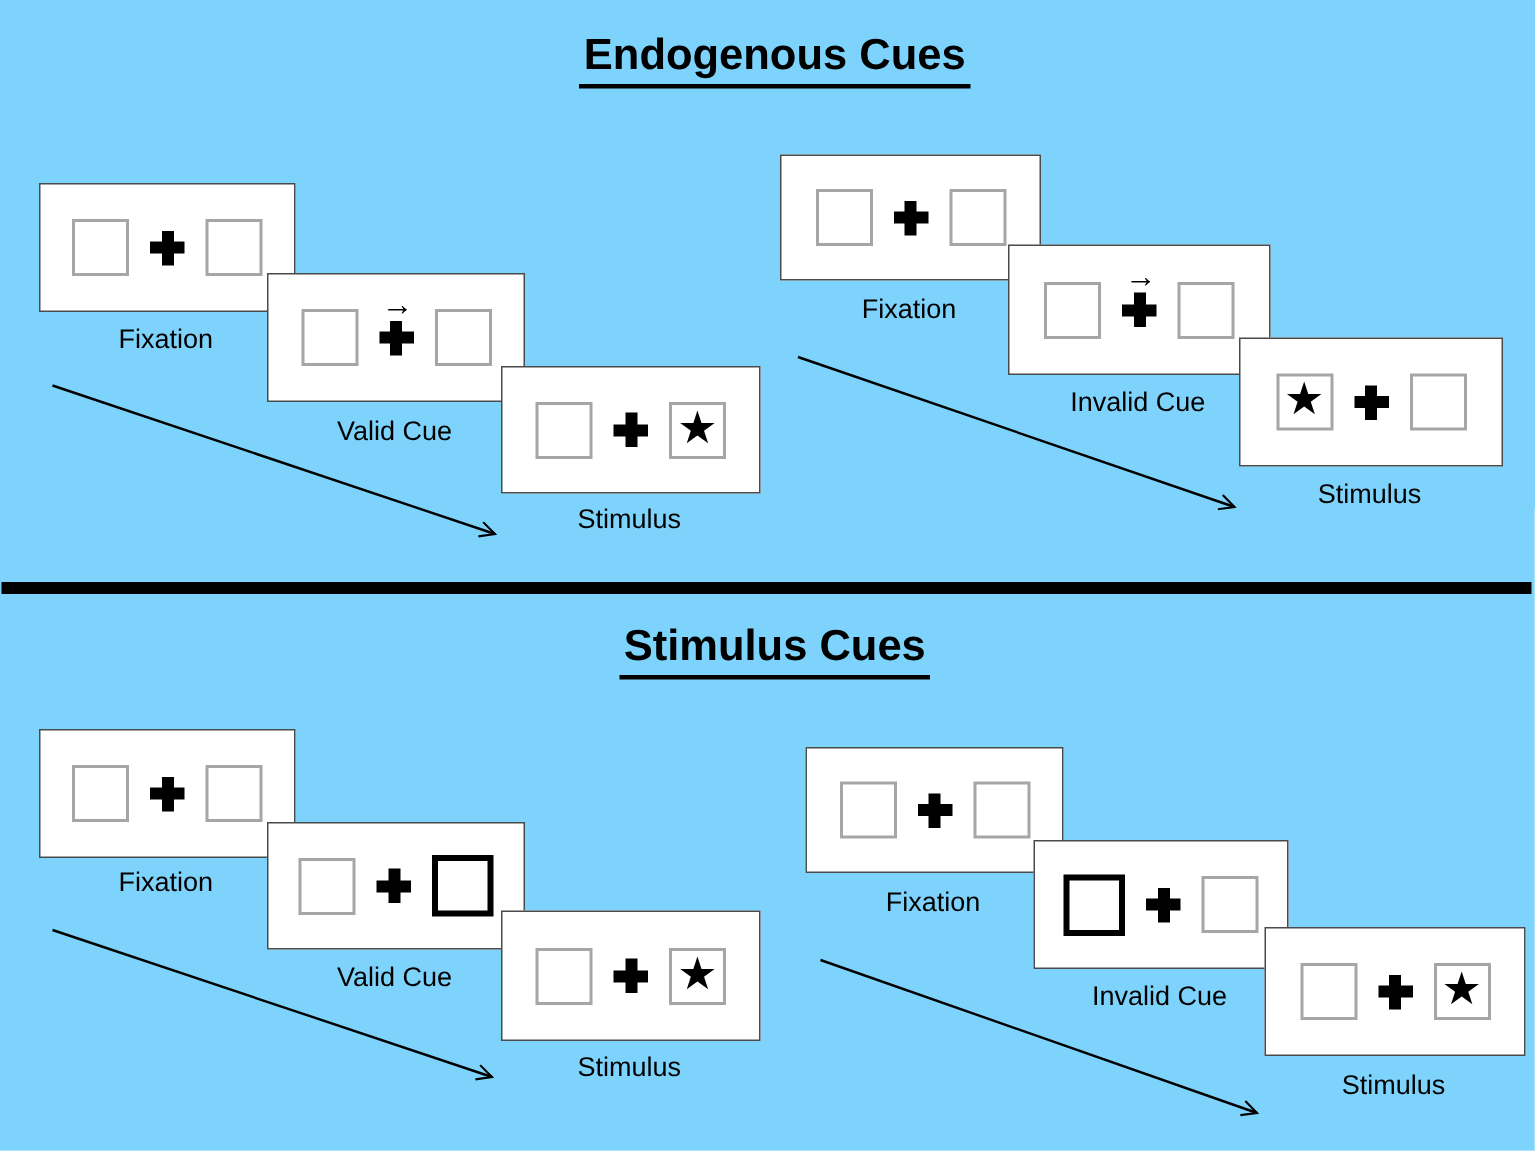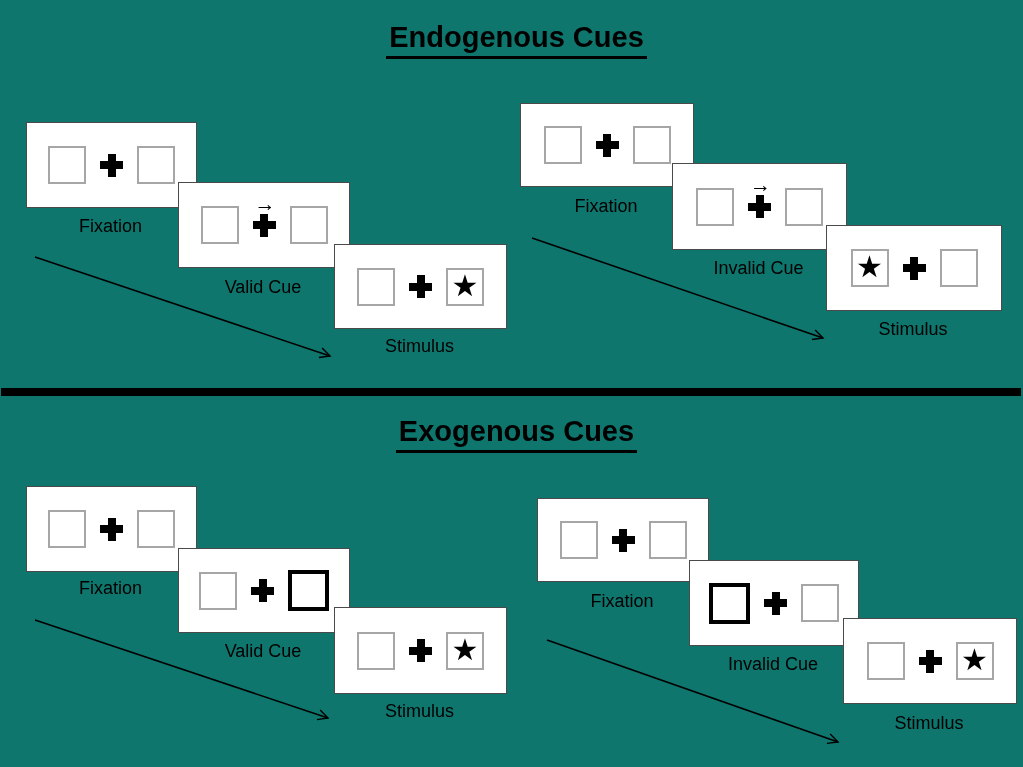--- a/index.html
+++ b/index.html
@@ -1,17 +1,17 @@
 <!DOCTYPE html>
 <html><head>
 <meta charset="utf-8">
 <style>
   html,body{margin:0;padding:0;background:#ffffff;}
   body{width:1023px;height:767px;overflow:hidden;font-family:"Liberation Sans",sans-serif;color:#000;}
-  .canvas{position:relative;width:1023px;height:767px;background:#0f766e;}
+  .canvas{position:relative;width:1023px;height:767px;background:#7dd3fc;}
 
   .title-row{position:absolute;left:0;width:100%;text-align:center;}
   .title-text{display:inline-block;font-weight:bold;font-size:29px;line-height:1.1;color:#000;
               border-bottom:3px solid #000;padding:0 3px 2px 3px;margin-left:10px;}
 
   .panel{position:absolute;background:#fff;border:1px solid #4a4a4a;
          display:flex;align-items:center;justify-content:center;gap:14px;}
 
   .box{width:38px;height:38px;border:2px solid #a6a6a6;box-sizing:border-box;background:#fff;
        display:flex;align-items:center;justify-content:center;flex:0 0 auto;}
@@ -114,21 +114,21 @@
   </div>
   <div class="plabel" style="left:826px;top:319px;width:174px">Stimulus</div>
 
   <svg class="seq-arrow" style="left:527px;top:233px" width="306" height="114">
     <line x1="5" y1="5" x2="296" y2="105" stroke="#000" stroke-width="1.6" marker-end="url(#ah)"></line>
   </svg>
 
   <div class="divider"></div>
 
   <div class="title-row" style="top:416px">
-    <span class="title-text">Exogenous Cues</span>
+    <span class="title-text">Stimulus Cues</span>
   </div>
 
   <div class="panel" style="left:26px;top:486px;width:169px;height:84px;z-index:1">
     <div class="box"></div>
     <div class="cross-wrap">
         <span class="cross"></span>
       </div>
     <div class="box"></div>
   </div>
   <div class="plabel" style="left:26px;top:578px;width:169px">Fixation</div>

